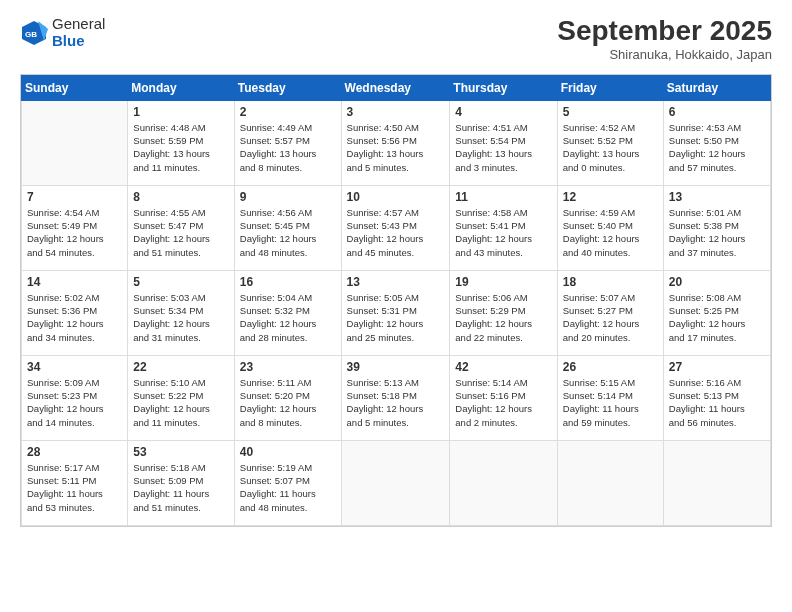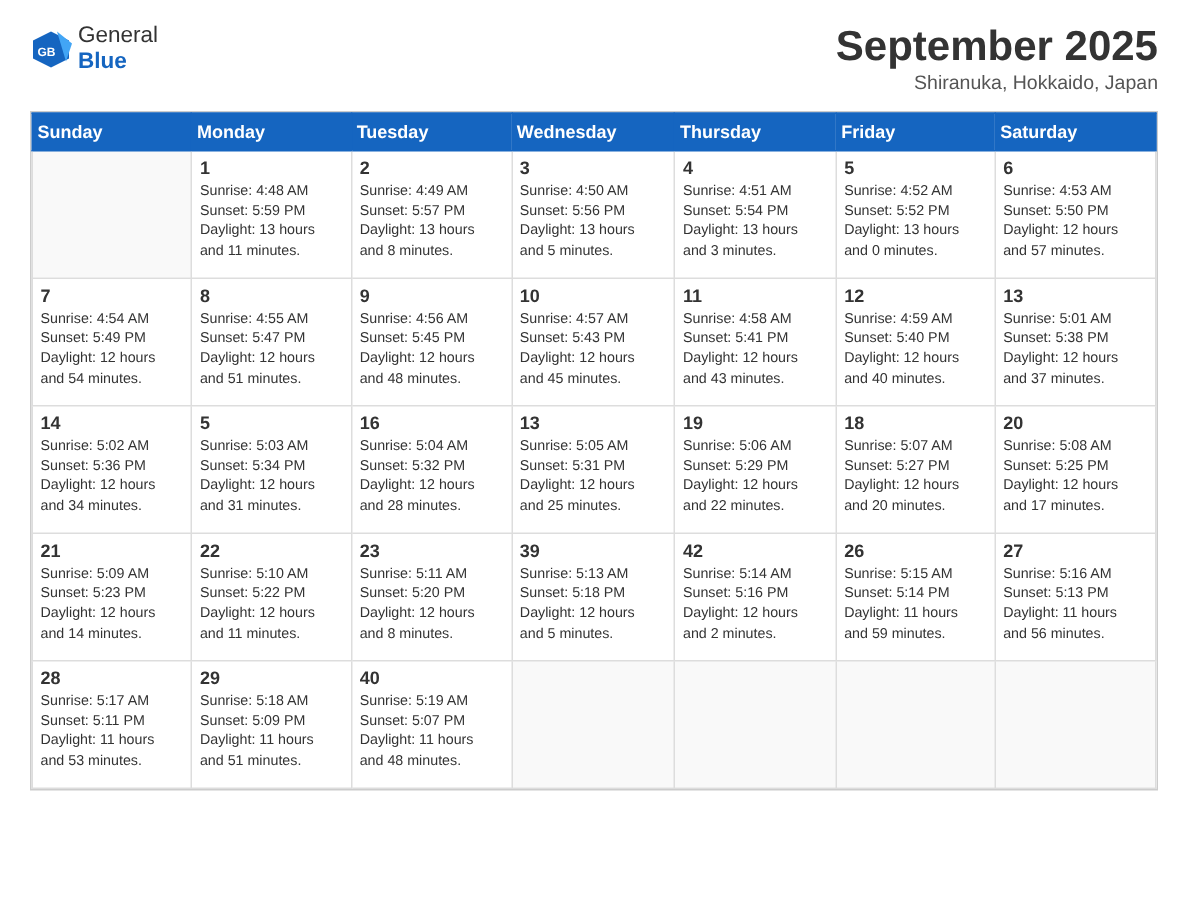--- a/index.html
+++ b/index.html
@@ -221,21 +221,21 @@
               <span class="day-number">18</span>
               <div class="day-info">Sunrise: 5:07 AM<br>Sunset: 5:27 PM<br>Daylight: 12 hours<br>and 20 minutes.</div>
             </td>
             <td>
               <span class="day-number">20</span>
               <div class="day-info">Sunrise: 5:08 AM<br>Sunset: 5:25 PM<br>Daylight: 12 hours<br>and 17 minutes.</div>
             </td>
           </tr>
           <tr>
             <td>
-              <span class="day-number">21</span>
+              <span class="day-number">34</span>
               <div class="day-info">Sunrise: 5:09 AM<br>Sunset: 5:23 PM<br>Daylight: 12 hours<br>and 14 minutes.</div>
             </td>
             <td>
               <span class="day-number">22</span>
               <div class="day-info">Sunrise: 5:10 AM<br>Sunset: 5:22 PM<br>Daylight: 12 hours<br>and 11 minutes.</div>
             </td>
             <td>
               <span class="day-number">23</span>
               <div class="day-info">Sunrise: 5:11 AM<br>Sunset: 5:20 PM<br>Daylight: 12 hours<br>and 8 minutes.</div>
             </td>
@@ -255,21 +255,21 @@
               <span class="day-number">27</span>
               <div class="day-info">Sunrise: 5:16 AM<br>Sunset: 5:13 PM<br>Daylight: 11 hours<br>and 56 minutes.</div>
             </td>
           </tr>
           <tr>
             <td>
               <span class="day-number">28</span>
               <div class="day-info">Sunrise: 5:17 AM<br>Sunset: 5:11 PM<br>Daylight: 11 hours<br>and 53 minutes.</div>
             </td>
             <td>
-              <span class="day-number">29</span>
+              <span class="day-number">53</span>
               <div class="day-info">Sunrise: 5:18 AM<br>Sunset: 5:09 PM<br>Daylight: 11 hours<br>and 51 minutes.</div>
             </td>
             <td>
               <span class="day-number">40</span>
               <div class="day-info">Sunrise: 5:19 AM<br>Sunset: 5:07 PM<br>Daylight: 11 hours<br>and 48 minutes.</div>
             </td>
             <td class="empty-cell"></td>
             <td class="empty-cell"></td>
             <td class="empty-cell"></td>
             <td class="empty-cell"></td>

